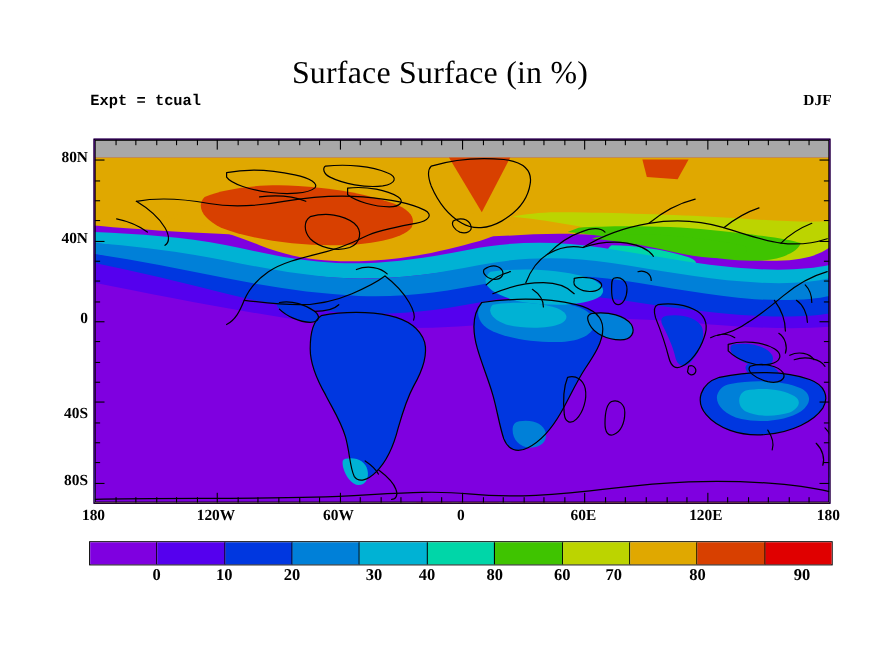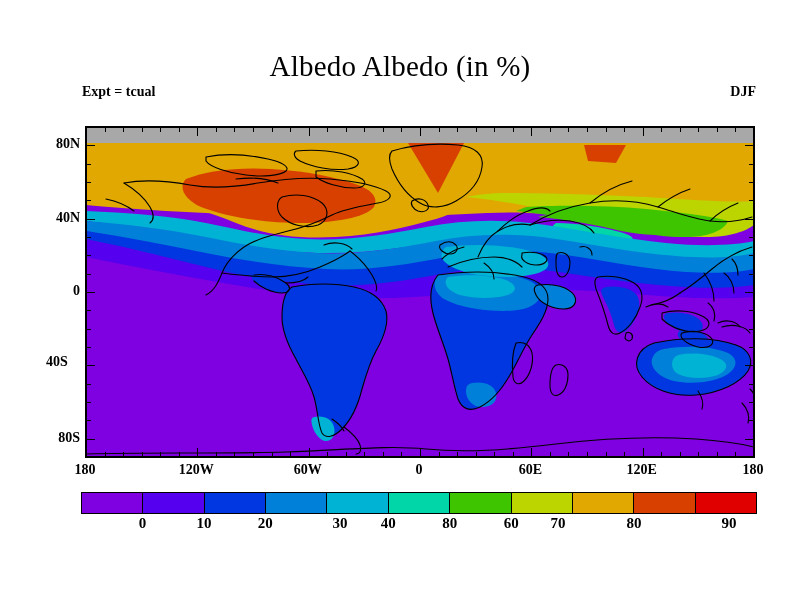--- a/index.html
+++ b/index.html
@@ -36,21 +36,21 @@
     font-size: 15px;
     font-family: "Liberation Serif", serif;
     font-weight: bold;
     white-space: nowrap;
   }
   .expt-label {
     position: absolute;
     left: 82px; top: 84px;
     font-size: 14px;
     font-weight: bold;
-    font-family: Liberation Serif, serif;
+    font-family: Liberation Mono, monospace;
     white-space: nowrap;
   }
   .season-label {
     position: absolute;
     right: 44px; top: 84px;
     font-size: 14px;
     font-weight: bold;
     font-family: "Liberation Serif", serif;
     white-space: nowrap;
   }
@@ -140,21 +140,21 @@
     font-size: 15px;
     font-weight: bold;
     font-family: "Liberation Serif", serif;
   }
 </style>
 </head>
 <body>
 
 <div id="figure">
 
-  <div class="title">Albedo Albedo (in %)</div>
+  <div class="title">Surface Surface (in %)</div>
   <div class="expt-label">Expt = tcual</div>
   <div class="season-label">DJF</div>
 
   <div id="map-panel">
     <svg id="map-svg" viewBox="0 0 668 330" preserveAspectRatio="none">
       <defs>
         <clipPath id="panelClip">
             <rect x="0" y="0" width="668" height="330"></rect>
           </clipPath>
       </defs>
@@ -521,21 +521,21 @@
       <div class="tick" style="left: 631px; top: 325px; width: 1px; height: 5px;"></div>
       <div class="tick" style="left: 631px; top: 0px; width: 1px; height: 5px;"></div>
       <div class="tick" style="left: 649px; top: 325px; width: 1px; height: 5px;"></div>
       <div class="tick" style="left: 649px; top: 0px; width: 1px; height: 5px;"></div>
     </div>
 
   <div id="y-axis-labels">
       <div class="ytick-label" style="top: 18.3333px;">80N</div>
       <div class="ytick-label" style="top: 91.6667px;">40N</div>
       <div class="ytick-label" style="top: 165px;">0</div>
-      <div class="ytick-label" style="top: 236px; text-align: center;">40S</div>
+      <div class="ytick-label" style="top: 251px;">40S</div>
       <div class="ytick-label" style="top: 311.667px;">80S</div>
     </div>
 
   <div id="x-axis-labels">
       <div class="xtick-label" style="left: 0px;">180</div>
       <div class="xtick-label" style="left: 111.333px;">120W</div>
       <div class="xtick-label" style="left: 222.667px;">60W</div>
       <div class="xtick-label" style="left: 334px;">0</div>
       <div class="xtick-label" style="left: 445.333px;">60E</div>
       <div class="xtick-label" style="left: 556.667px;">120E</div>

